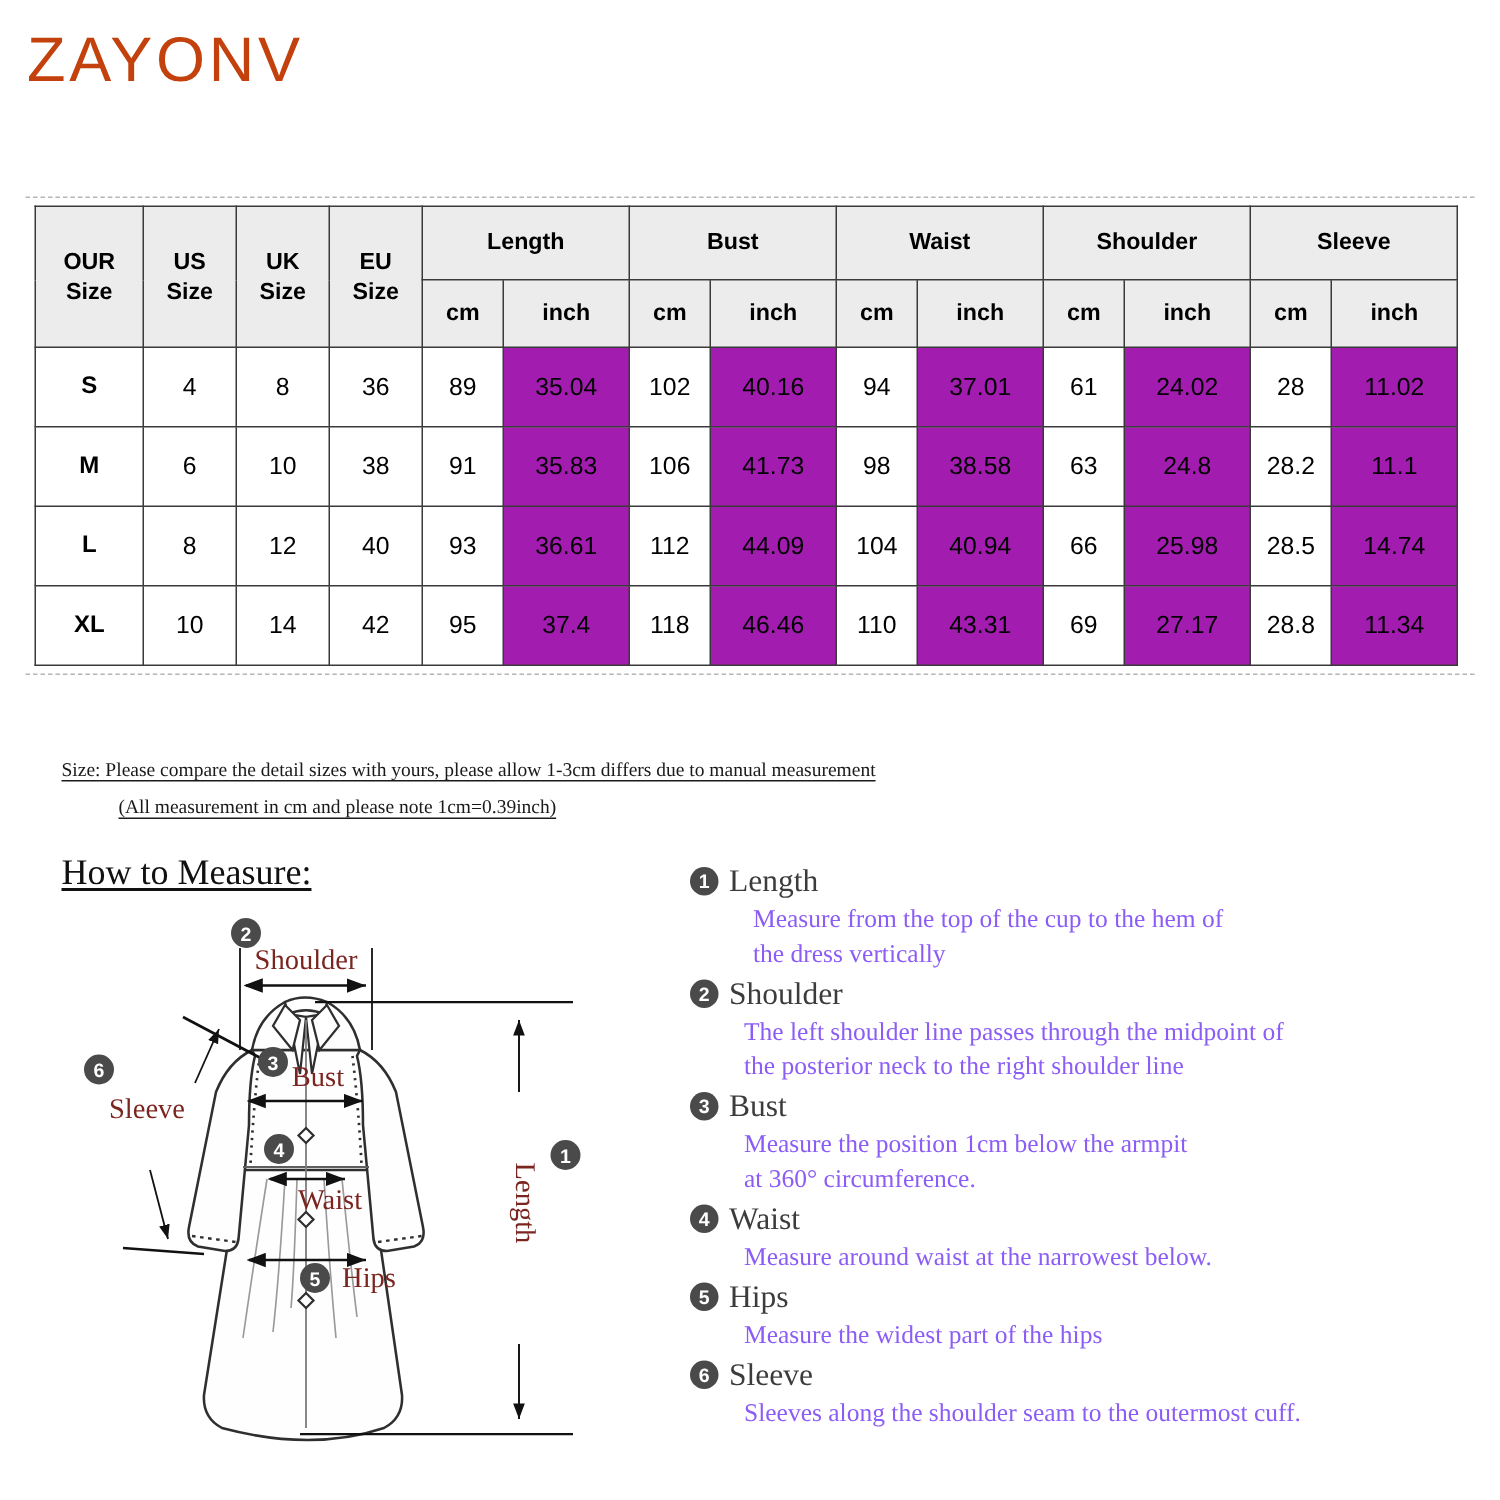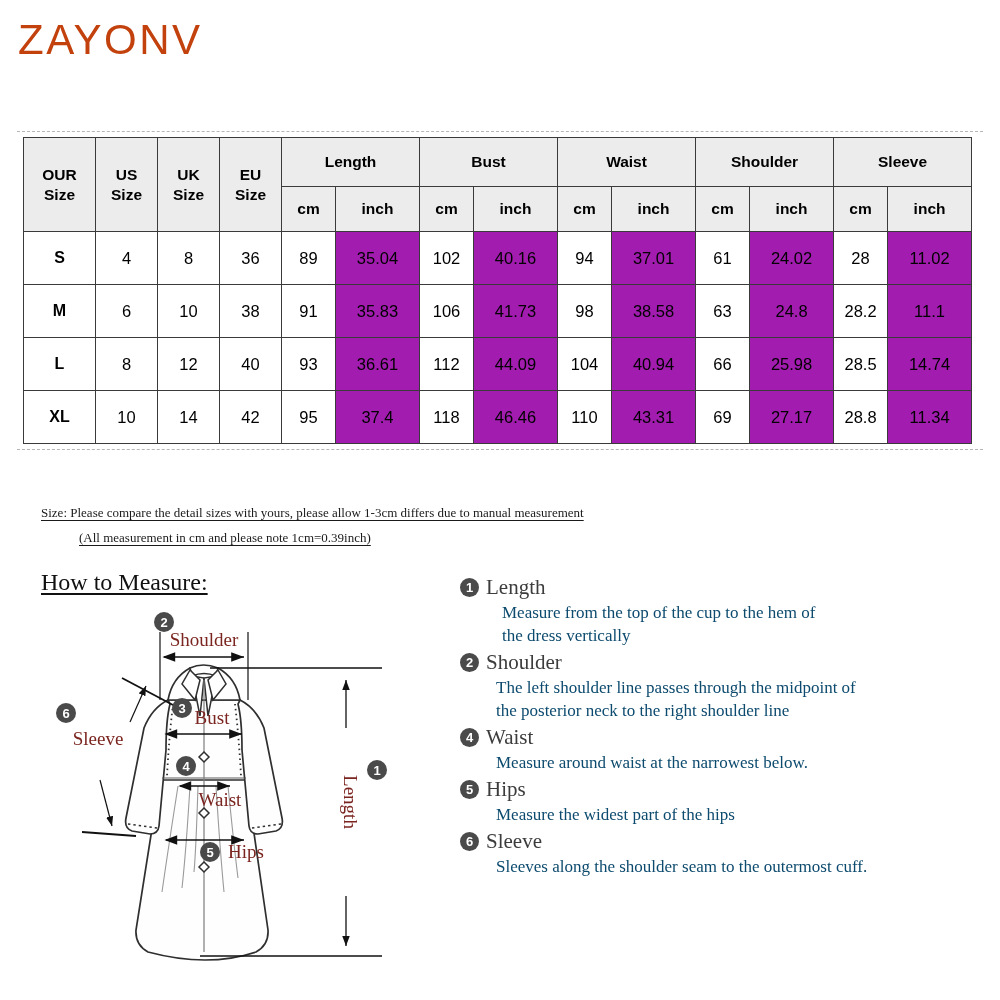--- a/index.html
+++ b/index.html
@@ -150,21 +150,21 @@
     font-size: 13px;
     font-weight: bold;
     line-height: 19px;
     text-align: center;
     vertical-align: 2px;
     margin-right: 7px;
   }
   .m-desc {
     font-family: "Liberation Serif", serif;
     font-size: 17px;
-    color: #0c4a6e;
+    color: #8b5cf6;
     line-height: 23px;
     padding-left: 36px;
     white-space: nowrap;
   }
   .m-item.ind1 .m-desc { padding-left: 42px; }
 </style>
 </head>
 <body>
 
 <div class="logo">ZAYONV</div>
@@ -435,23 +435,30 @@
   </div>
 
   <div class="m-item">
     <div class="m-title">
       <span class="m-num">2</span><span>Shoulder</span>
     </div>
     <div class="m-desc">The left shoulder line passes through the midpoint of</div>
     <div class="m-desc">the posterior neck to the right shoulder line</div>
   </div>
 
-
   <div class="m-item">
     <div class="m-title">
+      <span class="m-num">3</span><span>Bust</span>
+    </div>
+    <div class="m-desc">Measure the position 1cm below the armpit</div>
+    <div class="m-desc">at 360° circumference.</div>
+  </div>
+
+  <div class="m-item">
+    <div class="m-title">
       <span class="m-num">4</span><span>Waist</span>
     </div>
     <div class="m-desc">Measure around waist at the narrowest below.</div>
   </div>
 
   <div class="m-item">
     <div class="m-title">
       <span class="m-num">5</span><span>Hips</span>
     </div>
     <div class="m-desc">Measure the widest part of the hips</div>

